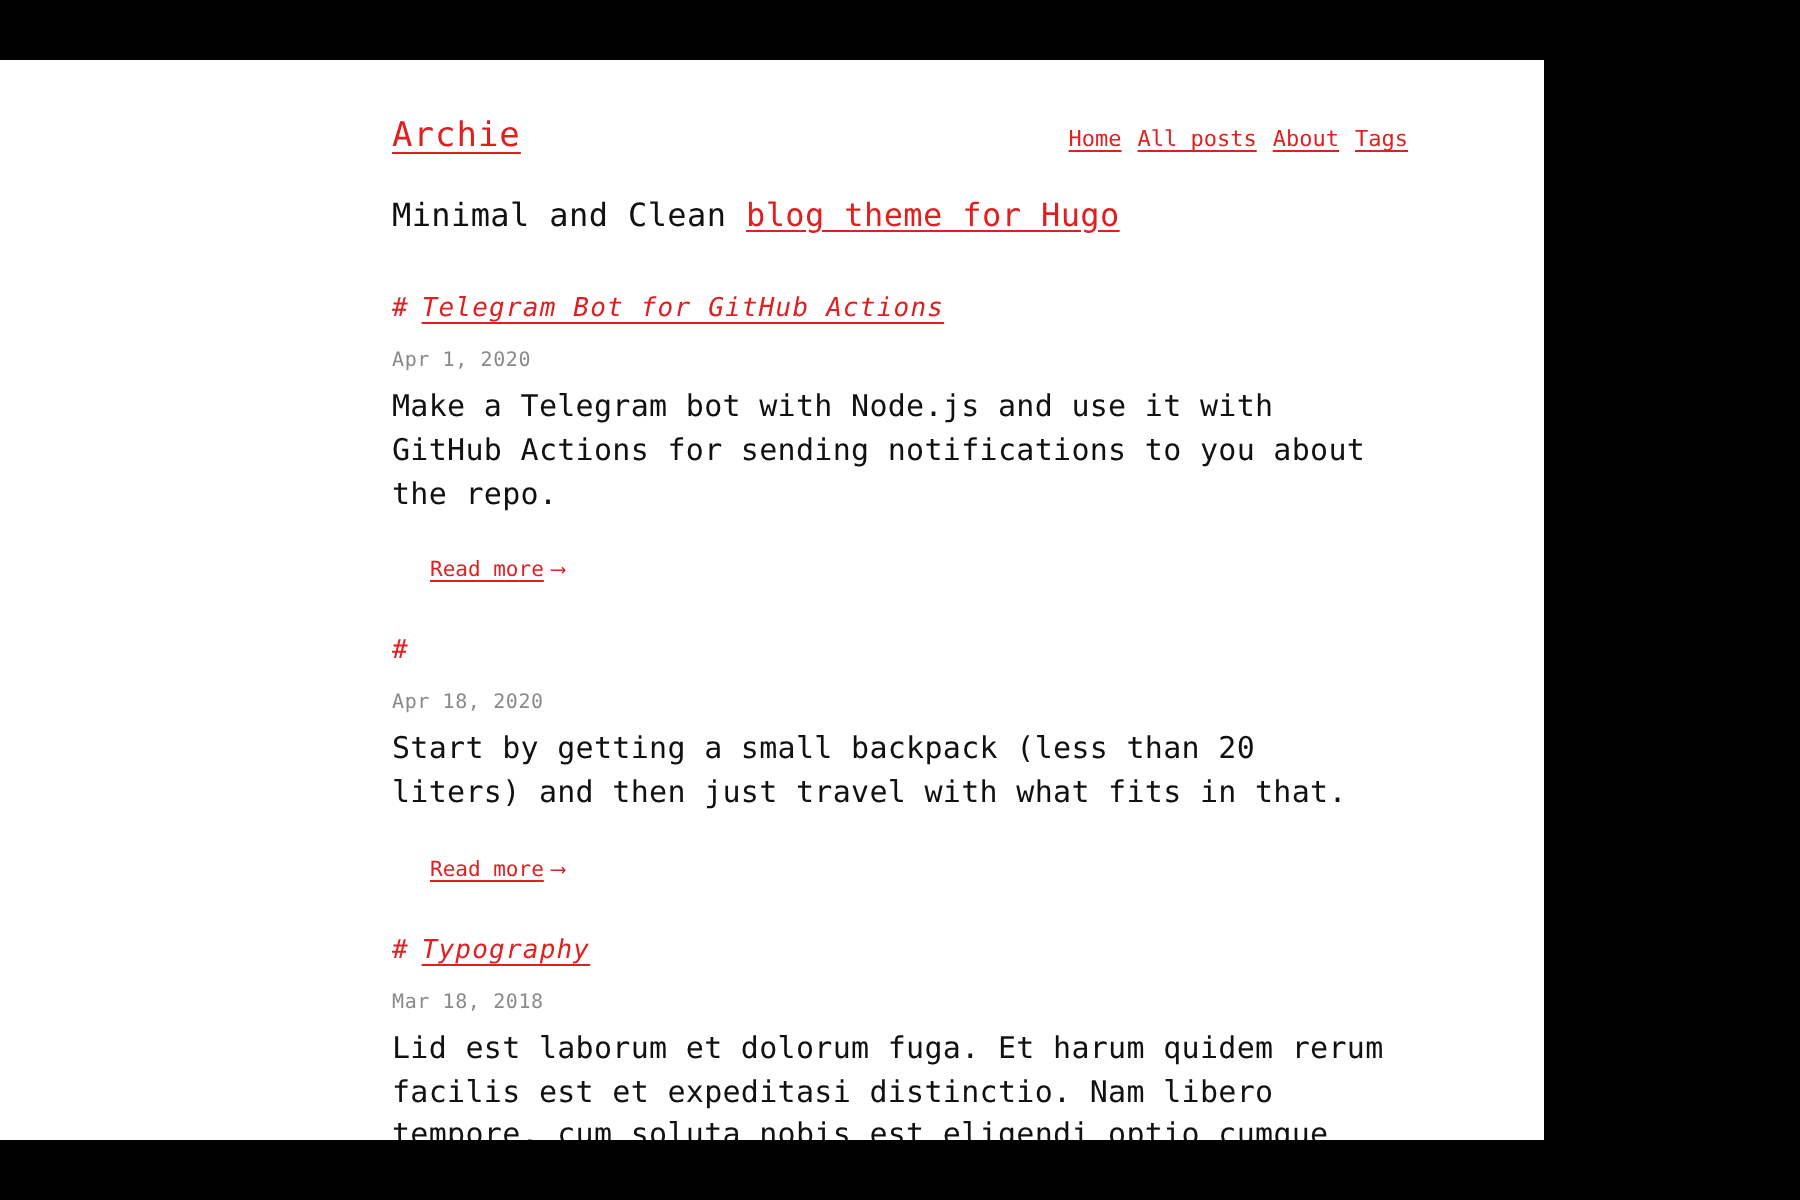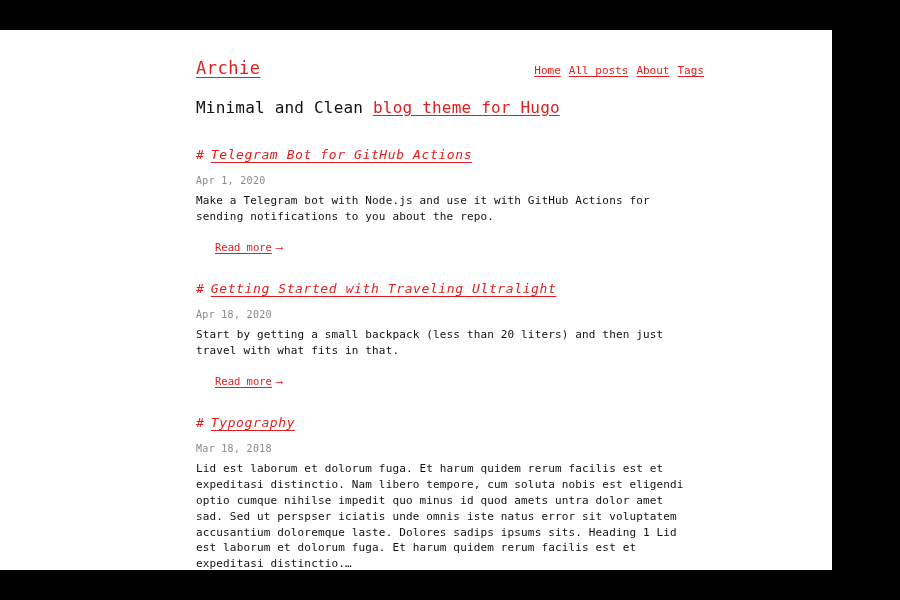--- a/index.html
+++ b/index.html
@@ -10,21 +10,21 @@
     width: 900px;
     height: 600px;
     background: #000000;
     font-family: "DejaVu Sans Mono", monospace;
     overflow: hidden;
   }
   .page {
     position: absolute;
     left: 0;
     top: 30px;
-    width: 832px;
+    width: 772px;
     height: 540px;
     background: #ffffff;
     overflow: hidden;
   }
   .content {
     padding: 28px 196px 0 196px;
     box-sizing: border-box;
     width: 900px;
   }
   
@@ -95,21 +95,21 @@
     font-style: italic;
   }
   .post-date {
     margin-top: 13px;
     font-size: 10px;
     color: #8a8a8a;
     letter-spacing: 0.3px;
   }
   .post-summary {
     margin-top: 7px;
-    font-size: 11px;
+    font-size: 15px;
     color: #111111;
     line-height: 1.45;
     letter-spacing: 0.15px;
     max-width: 500px;
   }
   .read-more {
     margin-top: 4px;
     font-size: 10.5px;
     color: #e02020;
     display: inline-block;
@@ -154,21 +154,20 @@
           <a class="post-title">Telegram Bot for GitHub Actions</a>
         </div>
         <div class="post-date">Apr 1, 2020</div>
         <p class="post-summary">Make a Telegram bot with Node.js and use it with GitHub Actions for sending notifications to you about the repo.</p>
         <a class="read-more"><span class="rm-label">Read more</span><span class="arrow">⟶</span></a>
       </article>
 
       <article class="post">
         <div class="post-title-row">
           <span class="hash">#</span>
-          <a class="post-title">Getting Started with Traveling Ultralight</a>
         </div>
         <div class="post-date">Apr 18, 2020</div>
         <p class="post-summary">Start by getting a small backpack (less than 20 liters) and then just travel with what fits in that.</p>
         <a class="read-more"><span class="rm-label">Read more</span><span class="arrow">⟶</span></a>
       </article>
 
       <article class="post">
         <div class="post-title-row">
           <span class="hash">#</span>
           <a class="post-title">Typography</a>

